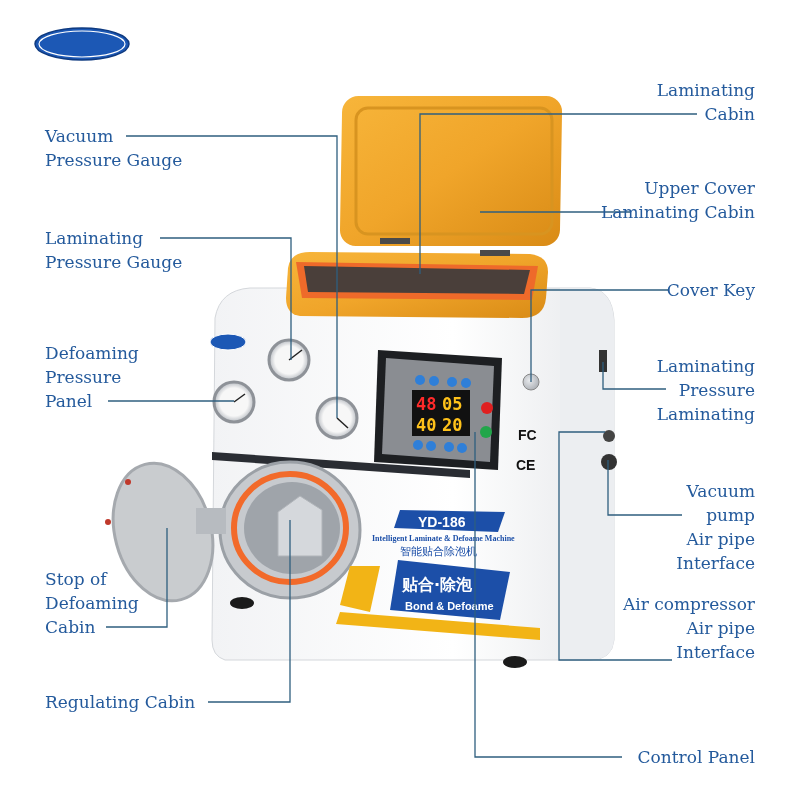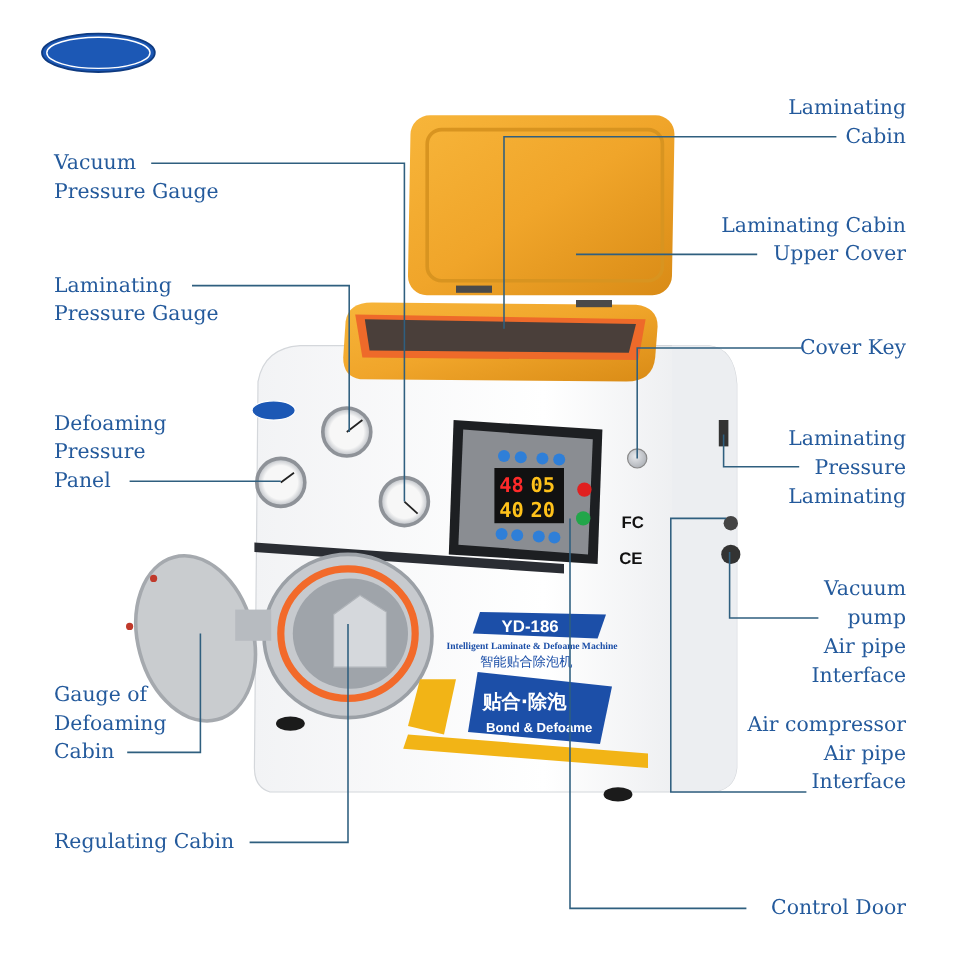--- a/index.html
+++ b/index.html
@@ -177,35 +177,35 @@
   <div class="label" style="left:45px; top:226px;">
     <span class="ln">Laminating</span>
     <span class="ln">Pressure Gauge</span>
   </div>
   <div class="label" style="left:45px; top:341px;">
     <span class="ln">Defoaming</span>
     <span class="ln">Pressure</span>
     <span class="ln">Panel</span>
   </div>
   <div class="label" style="left:45px; top:567px;">
-    <span class="ln">Gauge of</span>
+    <span class="ln">Stop of</span>
     <span class="ln">Defoaming</span>
     <span class="ln">Cabin</span>
   </div>
   <div class="label" style="left:45px; top:690px;">
     <span class="ln">Regulating Cabin</span>
   </div>
 
   <div class="label right" style="right:45px; top:78px;">
     <span class="ln">Laminating</span>
     <span class="ln">Cabin</span>
   </div>
   <div class="label right" style="right:45px; top:176px;">
+    <span class="ln">Upper Cover</span>
     <span class="ln">Laminating Cabin</span>
-    <span class="ln">Upper Cover</span>
   </div>
   <div class="label right" style="right:45px; top:278px;">
     <span class="ln">Cover Key</span>
   </div>
   <div class="label right" style="right:45px; top:354px;">
     <span class="ln">Laminating</span>
     <span class="ln">Pressure</span>
     <span class="ln">Laminating</span>
   </div>
   <div class="label right" style="right:45px; top:479px;">
@@ -213,16 +213,16 @@
     <span class="ln">pump</span>
     <span class="ln">Air pipe</span>
     <span class="ln">Interface</span>
   </div>
   <div class="label right" style="right:45px; top:592px;">
     <span class="ln">Air compressor</span>
     <span class="ln">Air pipe</span>
     <span class="ln">Interface</span>
   </div>
   <div class="label right" style="right:45px; top:745px;">
-    <span class="ln">Control Door</span>
+    <span class="ln">Control Panel</span>
   </div>
 
 </div>
 
 </body></html>

